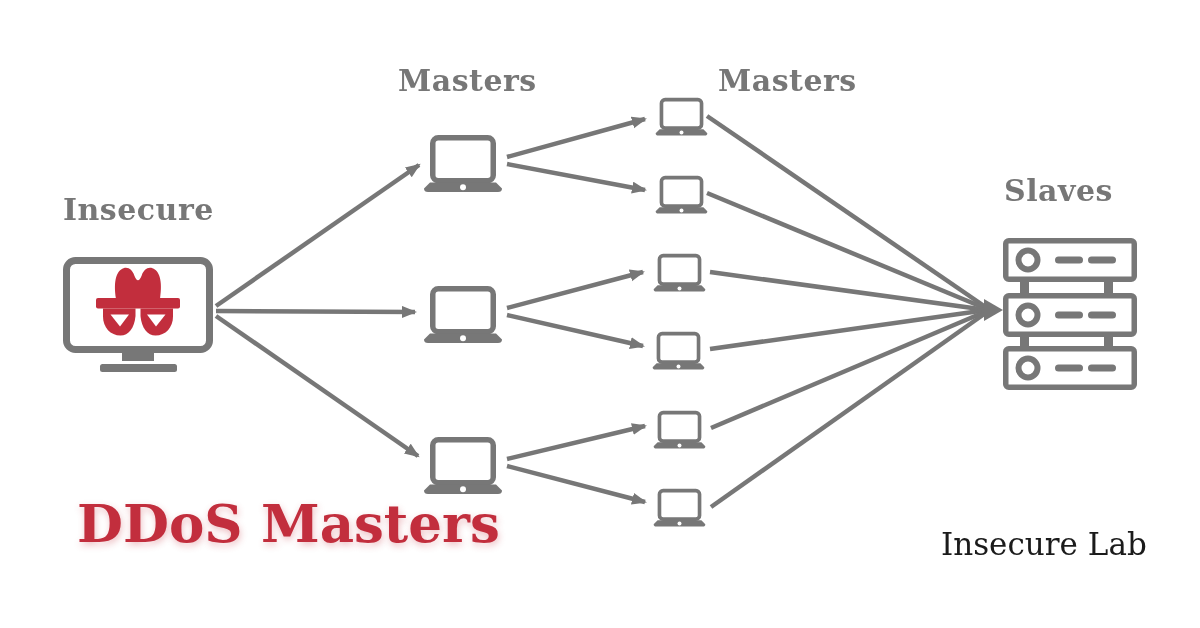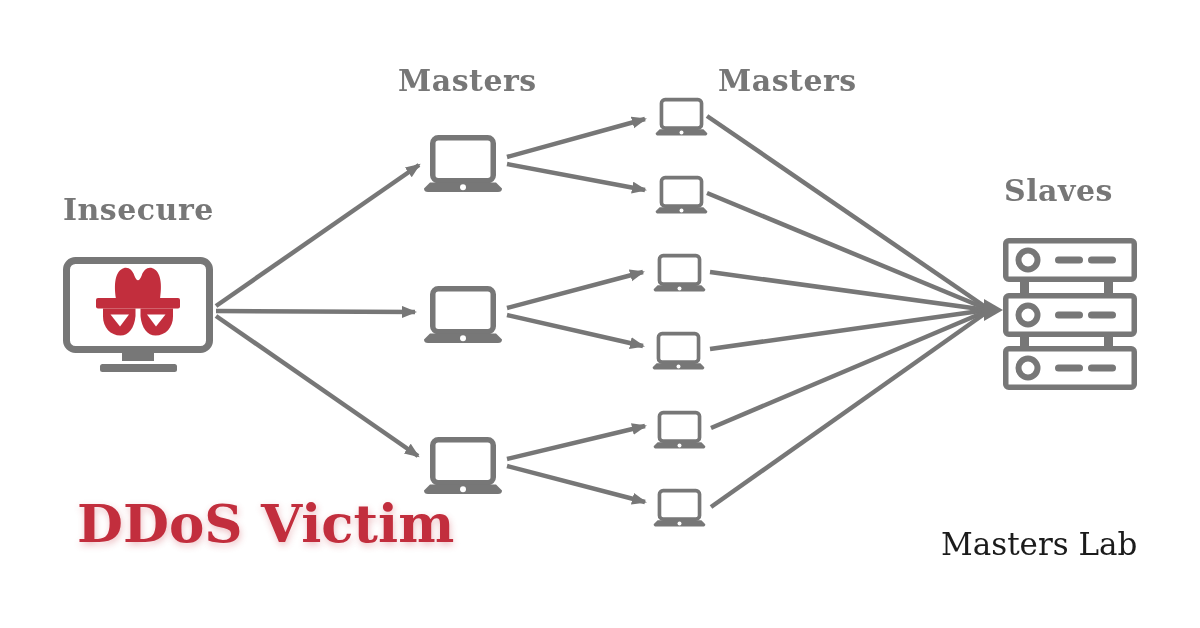--- a/index.html
+++ b/index.html
@@ -173,16 +173,16 @@
         <use href="#sym-laptop"></use>
       </svg>
   </div>
 
   <div class="abs" style="left:1003px;top:238px;">
     <svg width="134" height="152">
         <use href="#sym-server"></use>
       </svg>
   </div>
 
-  <div id="ddos-title" class="abs" style="left:77px;top:494px;">DDoS Victim</div>
-  <div id="brand-text" class="abs" style="left:941px;top:527px;">Masters Lab</div>
+  <div id="ddos-title" class="abs" style="left:77px;top:494px;">DDoS Masters</div>
+  <div id="brand-text" class="abs" style="left:941px;top:527px;">Insecure Lab</div>
 
 </div>
 
 </body></html>

